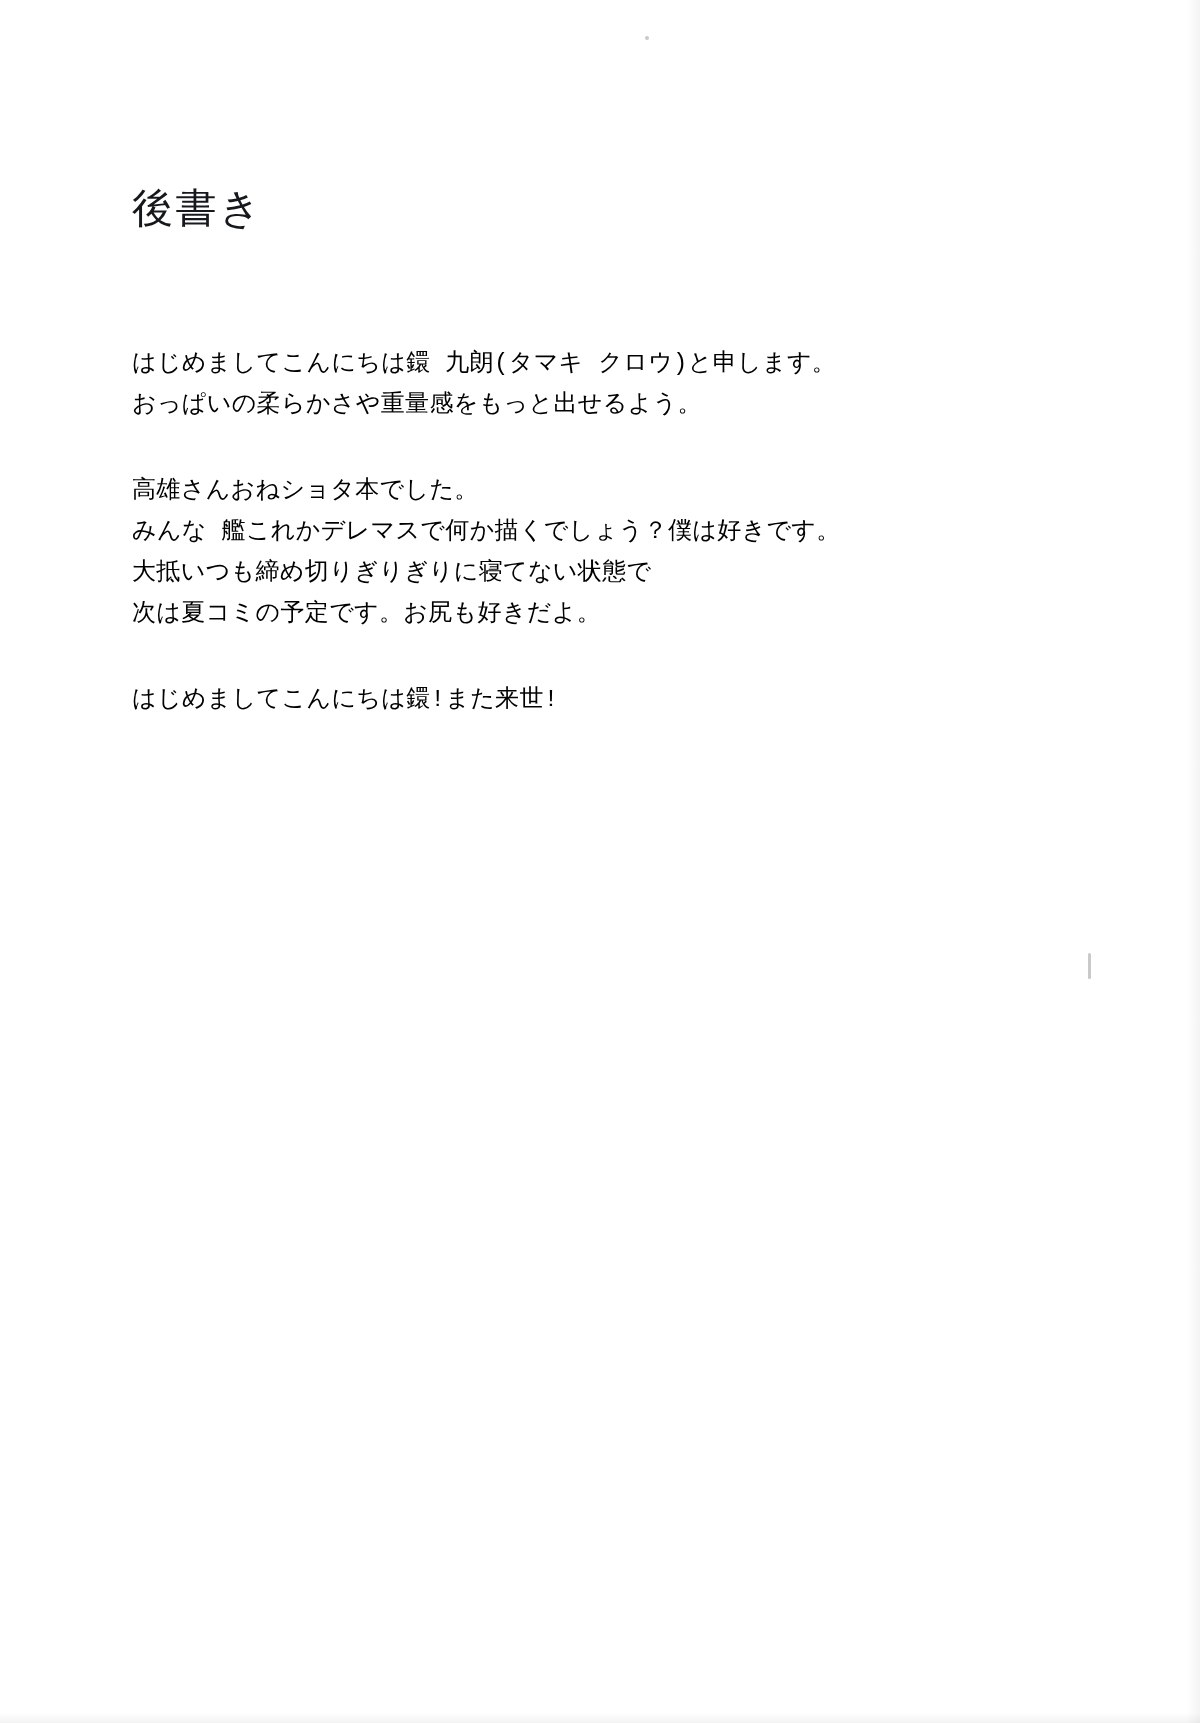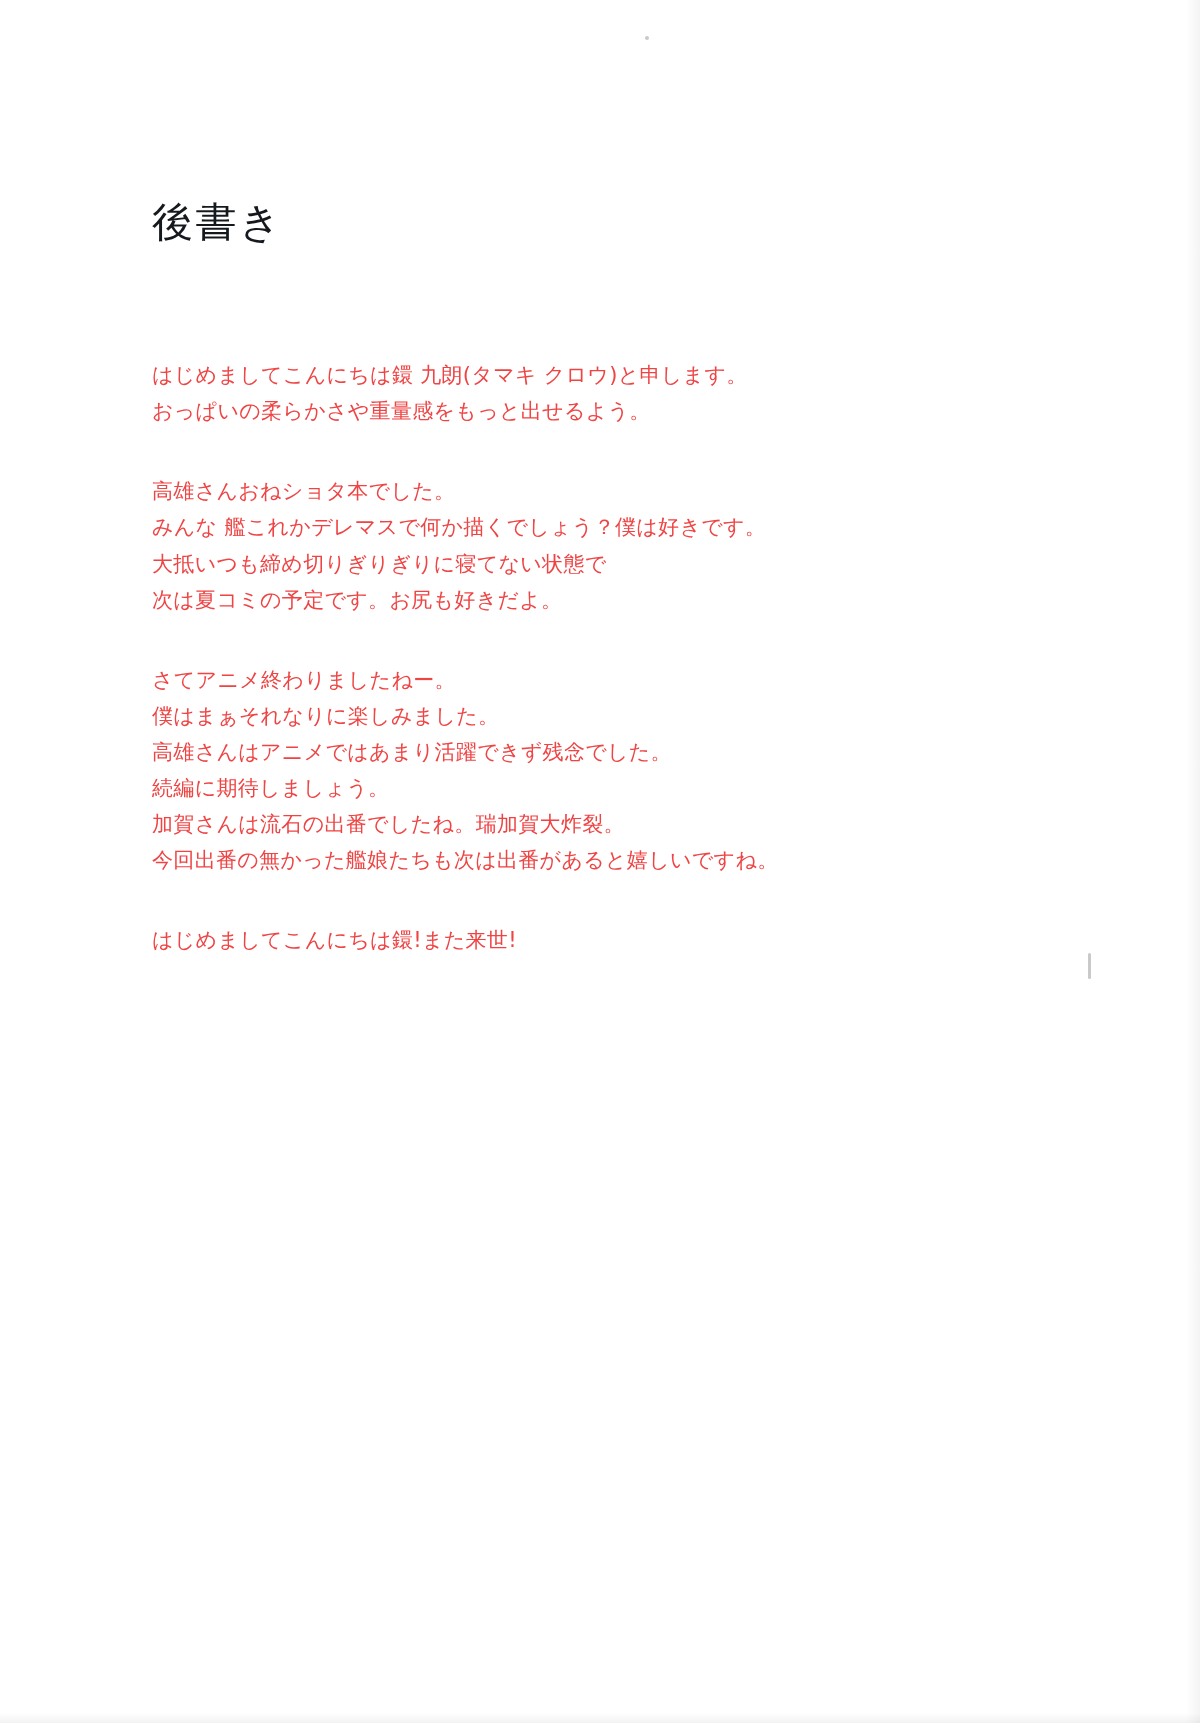--- a/index.html
+++ b/index.html
@@ -44,46 +44,46 @@
   .speck {
     position: absolute;
     background: #c9c9c9;
     border-radius: 50%;
     pointer-events: none;
   }
 
   .content {
     position: absolute;
     left: 132px;
-    top: 200px;
+    top: 186px;
     width: 860px;
-    margin-left: 20px;
   }
 
   .afterword-title {
     font-size: 41px;
     font-weight: 500;
     letter-spacing: 0.06em;
     color: #15181c;
     margin: 0 0 112px 0;
     line-height: 1.1;
   }
 
   .para {
     margin: 0 0 44px 0;
   }
   .para:last-child {
     margin-bottom: 0;
   }
   .line {
-    font-size: 21px;
+    font-size: 24px;
     line-height: 1.72;
     letter-spacing: 0.015em;
-    color: #ef4444;
+    color: #000000;
     white-space: pre;
+    font-family: Liberation Mono, monospace;
   }
 </style>
 </head>
 <body>
 
 <div class="page">
 
   <div class="speck" style="left:645px; top:36px; width:4px; height:4px;"></div>
   <div class="speck" style="left:1088px; top:953px; width:3px; height:26px; border-radius:2px;"></div>
 
@@ -96,28 +96,20 @@
       <div class="line">おっぱいの柔らかさや重量感をもっと出せるよう。</div>
     </div>
 
     <div class="para">
       <div class="line">高雄さんおねショタ本でした。</div>
       <div class="line">みんな 艦これかデレマスで何か描くでしょう？僕は好きです。</div>
       <div class="line">大抵いつも締め切りぎりぎりに寝てない状態で</div>
       <div class="line">次は夏コミの予定です。お尻も好きだよ。</div>
     </div>
 
-    <div class="para">
-      <div class="line">さてアニメ終わりましたねー。</div>
-      <div class="line">僕はまぁそれなりに楽しみました。</div>
-      <div class="line">高雄さんはアニメではあまり活躍できず残念でした。</div>
-      <div class="line">続編に期待しましょう。</div>
-      <div class="line">加賀さんは流石の出番でしたね。瑞加賀大炸裂。</div>
-      <div class="line">今回出番の無かった艦娘たちも次は出番があると嬉しいですね。</div>
-    </div>
 
 
     <div class="para">
       <div class="line">はじめましてこんにちは鐶!また来世!</div>
     </div>
 
   </div>
 
   <div class="scan-edge"></div>
   <div class="scan-edge-bottom"></div>

